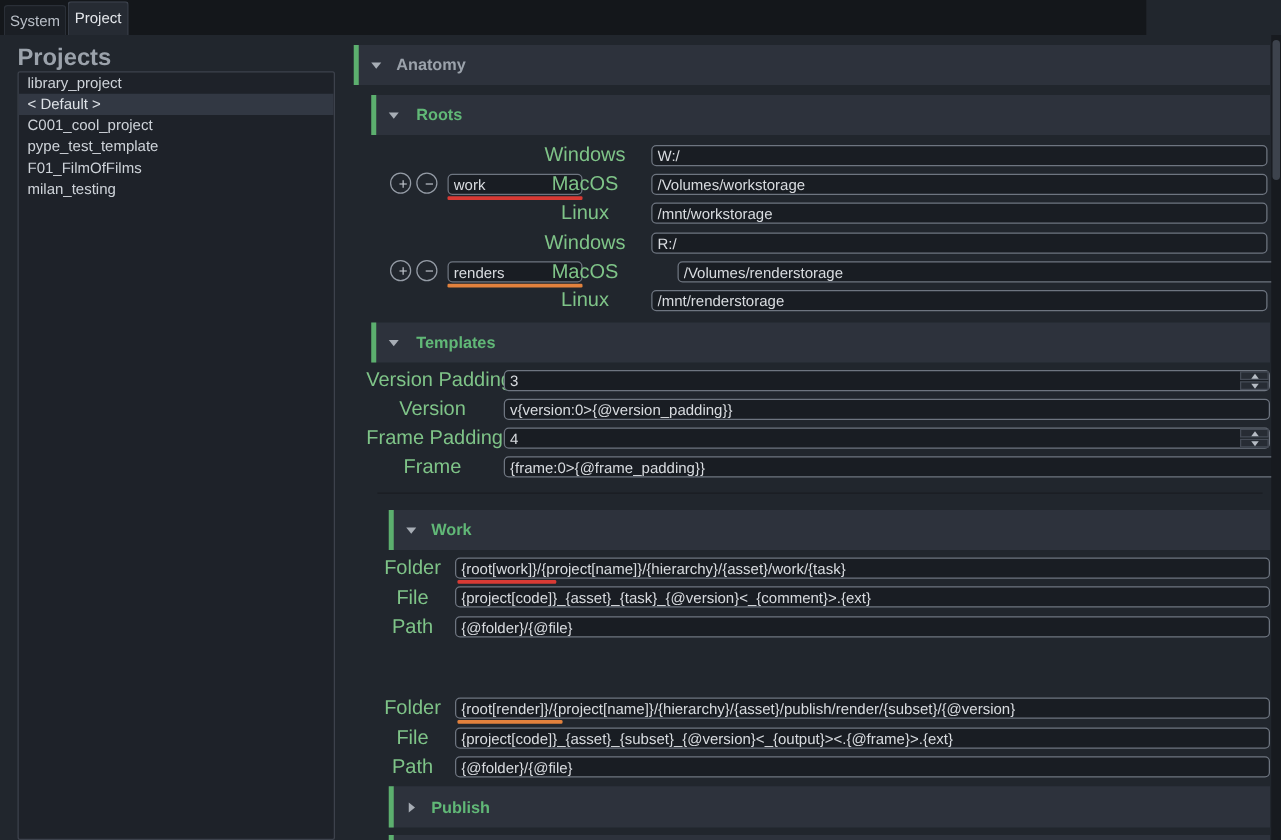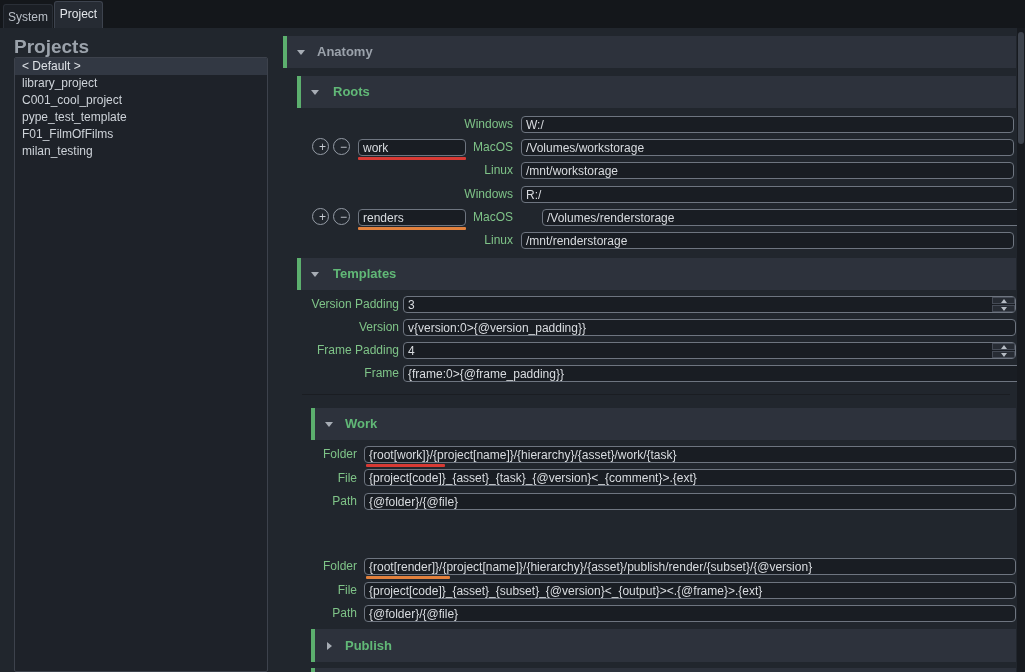--- a/index.html
+++ b/index.html
@@ -5,40 +5,40 @@
   :root{
     --bg:#21262d; --tabbar:#14171b; --hdr-bg:#2d323c; --bar-green:#5caf6e;
     --title-green:#61b877; --title-gray:#9ba2ab; --label-green:#7fc488;
     --input-bg:#191d23; --input-border:#6e7580; --input-text:#d9dce0;
     --red:#d83a34; --orange:#e2813d; --arrow:#a7adb5;
   }
   html,body{margin:0;padding:0;width:1025px;height:672px;overflow:hidden;
     background:var(--bg);font-family:"Liberation Sans",sans-serif;}
   .abs{position:absolute;box-sizing:border-box;}
   
-  .tabbar{left:0;top:0;width:1025px;height:28px;background:var(--tabbar);}
+  .tabbar{left:0;top:0;width:917px;height:28px;background:var(--tabbar);}
   .tab{position:absolute;top:4px;height:24px;background:#1b1f25;color:#b9bfc7;
     font-size:12px;text-align:center;line-height:24px;border:1px solid #2a2f37;
     border-bottom:none;border-radius:3px 3px 0 0;box-sizing:border-box;cursor:pointer;}
   .tab.active{top:1px;height:27px;background:#262b33;color:#e4e7eb;border-color:#3d434e;}
   
   .side-title{font-size:19px;font-weight:bold;color:var(--title-gray);}
   .plist{background:#1e2229;border:1px solid #3d424c;border-radius:2px;overflow:hidden;}
   .proj-item{height:17px;line-height:17px;padding-left:7px;font-size:12px;color:#ced3d9;cursor:pointer;white-space:nowrap;}
   .proj-item.sel{background:#323843;color:#dde1e6;}
   
   .hdr{background:var(--hdr-bg);border-left:4px solid var(--bar-green);cursor:pointer;}
   .arrow-down{width:0;height:0;border-left:4px solid transparent;border-right:4px solid transparent;
     border-top:5px solid var(--arrow);}
   .arrow-right{width:0;height:0;border-top:4px solid transparent;border-bottom:4px solid transparent;
     border-left:5px solid var(--arrow);}
   .hdr-title{font-weight:bold;font-size:13px;color:var(--title-green);white-space:nowrap;}
   .t-gray{color:var(--title-gray);}
   
-  .row-label{color:var(--label-green);font-size:12px;text-align:right;line-height:17px;white-space:nowrap;}
+  .row-label{color:var(--label-green);font-size:16px;text-align:center;line-height:17px;white-space:nowrap;}
   .field{height:17px;background:var(--input-bg);border:1px solid var(--input-border);
     border-radius:4px;color:var(--input-text);font-size:12px;padding:0 4px;
     font-family:"Liberation Sans",sans-serif;outline:none;}
   .underline{height:3px;border-radius:1px;}
   .u-red{background:var(--red);}
   .u-orange{background:var(--orange);}
   .circle-btn{width:17px;height:17px;border:1px solid #959ca6;border-radius:50%;
     color:#c6cbd2;font-size:12px;line-height:15px;text-align:center;cursor:pointer;background:transparent;}
   
   .spin-btn{width:23px;height:7px;background:#272c34;border:1px solid #454b56;cursor:pointer;}
@@ -54,22 +54,22 @@
 </head>
 <body>
 
 <div class="abs tabbar">
   <div class="tab" style="left:3px;width:50px;">System</div>
   <div class="tab active" style="left:54px;width:49px;">Project</div>
 </div>
 
 <div class="abs side-title" style="left:14px;top:36px;">Projects</div>
 <div class="abs plist" style="left:14px;top:57px;width:254px;height:615px;">
+  <div class="proj-item">library_project</div>
   <div class="proj-item sel">&lt; Default &gt;</div>
-  <div class="proj-item">library_project</div>
   <div class="proj-item">C001_cool_project</div>
   <div class="proj-item">pype_test_template</div>
   <div class="proj-item">F01_FilmOfFilms</div>
   <div class="proj-item">milan_testing</div>
 </div>
 
 <div class="abs" style="left:283px;top:28px;width:734px;height:644px;">
 
   <div class="abs hdr" style="left:0;top:8px;width:733px;height:32px;">
     <div class="abs arrow-down" style="left:10px;top:14px;"></div>

